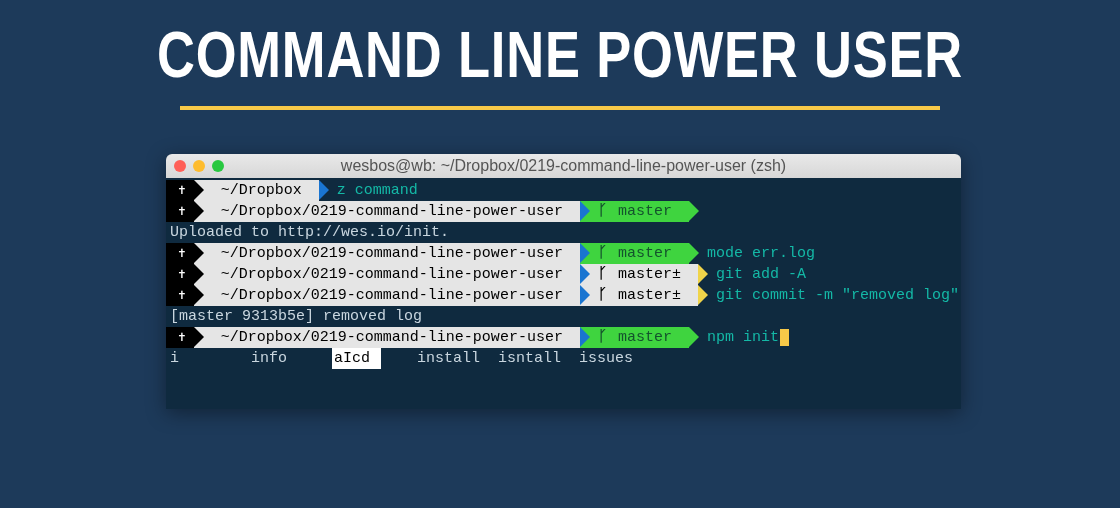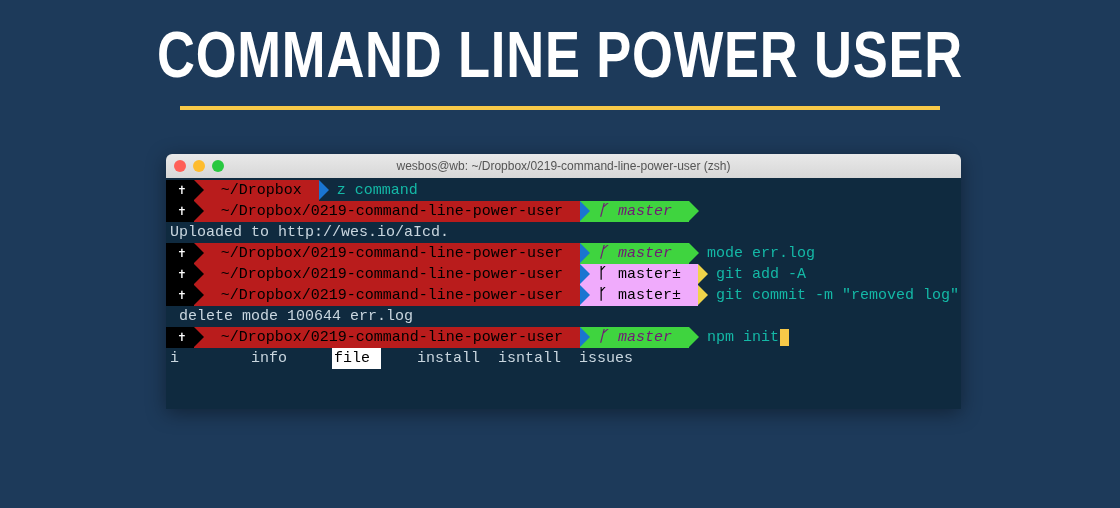--- a/index.html
+++ b/index.html
@@ -48,21 +48,21 @@
   }
   .traffic { display: flex; gap: 7px; }
   .traffic span { width: 12px; height: 12px; border-radius: 50%; display: block; }
   .t-red { background: #ff5f57; }
   .t-yel { background: #febc2e; }
   .t-grn { background: #28c840; }
   .win-title {
     position: absolute;
     left: 0; right: 0;
     text-align: center;
-    font-size: 12px;
+    font-size: 16px;
     color: #555;
   }
   .term-body {
     font-family: Menlo, Monaco, "Courier New", monospace;
     font-size: 15px;
     color: #c9d6df;
     line-height: 21px;
     padding-top: 2px;
   }
   .row { white-space: pre; display: flex; align-items: stretch; height: 21px; }
@@ -79,25 +79,25 @@
     position: absolute;
     right: -10px;
     top: 0;
     border-top: 10.5px solid transparent;
     border-bottom: 10.5px solid transparent;
     border-left: 10px solid currentColor;
     z-index: 1;
   }
   .seg-black { background: #000; color: #000; }
   .seg-black .txt { color: #fff; }
-  .seg-blue { background: #b91c1c; color: #1a75d1; }
+  .seg-blue { background: #e5e5e5; color: #1a75d1; }
   .seg-blue .txt { color: #000; }
   .seg-green { background: #3fd43f; color: #3fd43f; }
-  .seg-green .txt { color: #701a75; font-style: italic; }
-  .seg-yellow { background: #f0abfc; color: #f0d44a; }
+  .seg-green .txt { color: #14532d; }
+  .seg-yellow { background: #e5e5e5; color: #f0d44a; }
   .seg-yellow .txt { color: #000; }
   .seg .txt { padding-left: 2px; }
   .seg + .seg { padding-left: 16px; }
   .cmd {
     padding-left: 18px;
     color: #14b8a6;
     display: inline-flex;
     align-items: center;
   }
   .cursor {
@@ -135,21 +135,21 @@
     <div class="traffic">
       <span class="t-red"></span>
       <span class="t-yel"></span>
       <span class="t-grn"></span>
     </div>
     <div class="win-title">wesbos@wb: ~/Dropbox/0219-command-line-power-user (zsh)</div>
   </div>
   <div class="term-body" id="term-body">
       <div class="row"><span class="seg seg-black"><span class="txt"><span class="dagger">✝</span></span></span><span class="seg seg-blue"><span class="txt"> ~/Dropbox </span></span><span class="cmd">z command</span></div>
       <div class="row"><span class="seg seg-black"><span class="txt"><span class="dagger">✝</span></span></span><span class="seg seg-blue"><span class="txt"> ~/Dropbox/0219-command-line-power-user </span></span><span class="seg seg-green"><span class="txt"><span class="branch-sym">ᚴ</span> master </span></span></div>
-      <div class="plain">Uploaded to http://wes.io/aIcd.</div>
+      <div class="plain">Uploaded to http://wes.io/init.</div>
       <div class="row"><span class="seg seg-black"><span class="txt"><span class="dagger">✝</span></span></span><span class="seg seg-blue"><span class="txt"> ~/Dropbox/0219-command-line-power-user </span></span><span class="seg seg-green"><span class="txt"><span class="branch-sym">ᚴ</span> master </span></span><span class="cmd">mode err.log</span></div>
       <div class="row"><span class="seg seg-black"><span class="txt"><span class="dagger">✝</span></span></span><span class="seg seg-blue"><span class="txt"> ~/Dropbox/0219-command-line-power-user </span></span><span class="seg seg-yellow"><span class="txt"><span class="branch-sym">ᚴ</span> master± </span></span><span class="cmd">git add -A</span></div>
       <div class="row"><span class="seg seg-black"><span class="txt"><span class="dagger">✝</span></span></span><span class="seg seg-blue"><span class="txt"> ~/Dropbox/0219-command-line-power-user </span></span><span class="seg seg-yellow"><span class="txt"><span class="branch-sym">ᚴ</span> master± </span></span><span class="cmd">git commit -m "removed log"</span></div>
-      <div class="plain"> delete mode 100644 err.log</div>
+      <div class="plain">[master 9313b5e] removed log</div>
       <div class="row"><span class="seg seg-black"><span class="txt"><span class="dagger">✝</span></span></span><span class="seg seg-blue"><span class="txt"> ~/Dropbox/0219-command-line-power-user </span></span><span class="seg seg-green"><span class="txt"><span class="branch-sym">ᚴ</span> master </span></span><span class="cmd">npm init<span class="cursor"></span></span></div>
-      <div class="completions">i        info     <span class="hl">file </span>    install  isntall  issues  </div>
+      <div class="completions">i        info     <span class="hl">aIcd </span>    install  isntall  issues  </div>
     </div>
 </div>
 
 </body></html>

